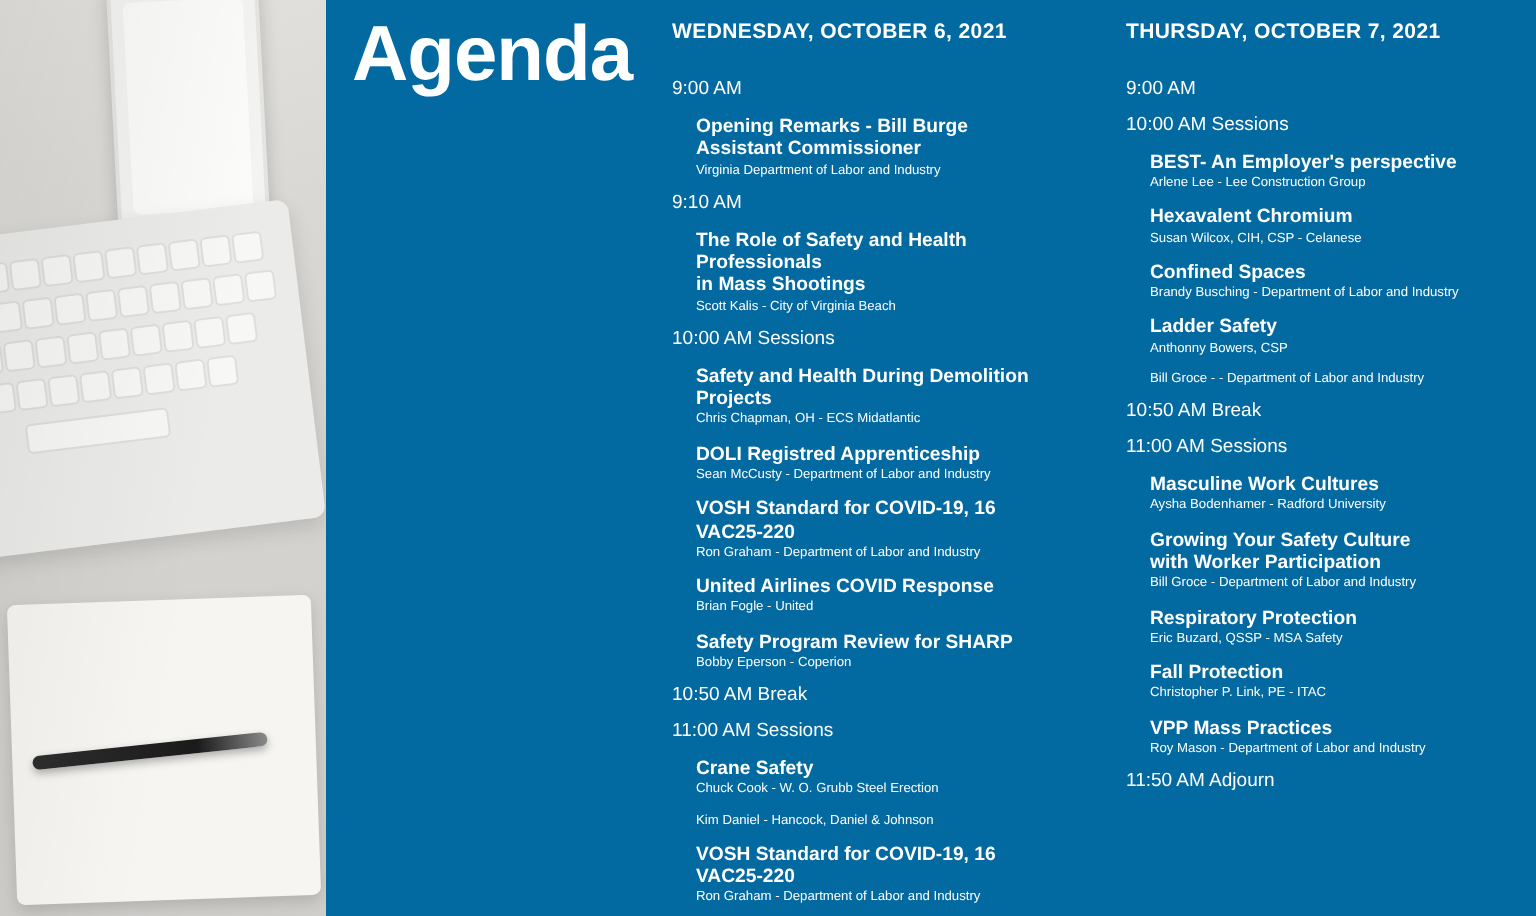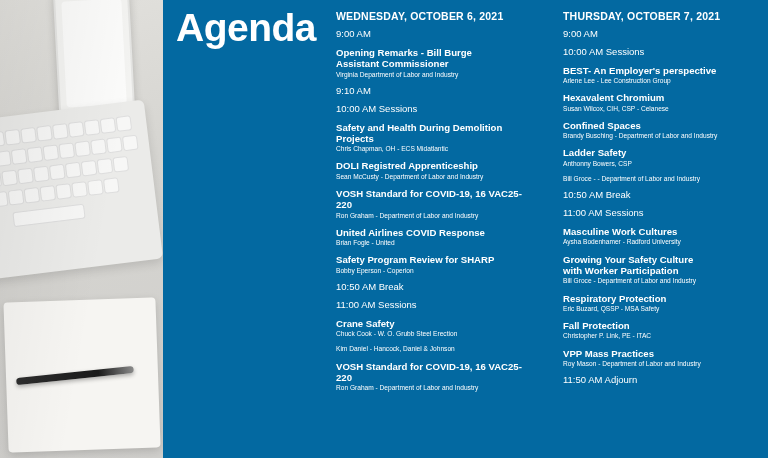--- a/index.html
+++ b/index.html
@@ -127,30 +127,30 @@
     top: 10px;
     color: #ffffff;
   }
   .col-wed { left: 336px; width: 196px; }
   .col-thu { left: 563px; width: 216px; }
 
   .col-head {
     font-size: 10.5px;
     font-weight: bold;
     letter-spacing: 0.2px;
-    margin-bottom: 7px;
+    margin-bottom: 18px;
   }
   .time {
     font-size: 9.5px;
     font-weight: normal;
     margin: 0 0 7px 0;
     line-height: 1.15;
   }
   .entry {
-    margin: 0 0 7px 0;
+    margin: 0 0 7px 12px;
   }
   .entry-title {
     font-size: 9.6px;
     font-weight: bold;
     line-height: 1.18;
     margin: 0;
   }
   .entry-sub {
     font-size: 6.6px;
     font-weight: normal;
@@ -225,20 +225,24 @@
 
   <div class="col col-wed">
     <div class="col-head">WEDNESDAY, OCTOBER 6, 2021</div>
     <div id="wed-body">
         <div class="time">9:00 AM</div>
         <div class="entry">
           <div class="entry-title">Opening Remarks - Bill Burge<br>Assistant Commissioner</div>
           <div class="entry-sub">Virginia Department of Labor and Industry</div>
         </div>
         <div class="time">9:10 AM</div>
+        <div class="entry">
+          <div class="entry-title">The Role of Safety and Health Professionals<br>in Mass Shootings</div>
+          <div class="entry-sub">Scott Kalis - City of Virginia Beach</div>
+        </div>
         <div class="time">10:00 AM Sessions</div>
         <div class="entry">
           <div class="entry-title">Safety and Health During Demolition Projects</div>
           <div class="entry-sub">Chris Chapman, OH - ECS Midatlantic</div>
         </div>
         <div class="entry">
           <div class="entry-title">DOLI Registred Apprenticeship</div>
           <div class="entry-sub">Sean McCusty - Department of Labor and Industry</div>
         </div>
         <div class="entry">

